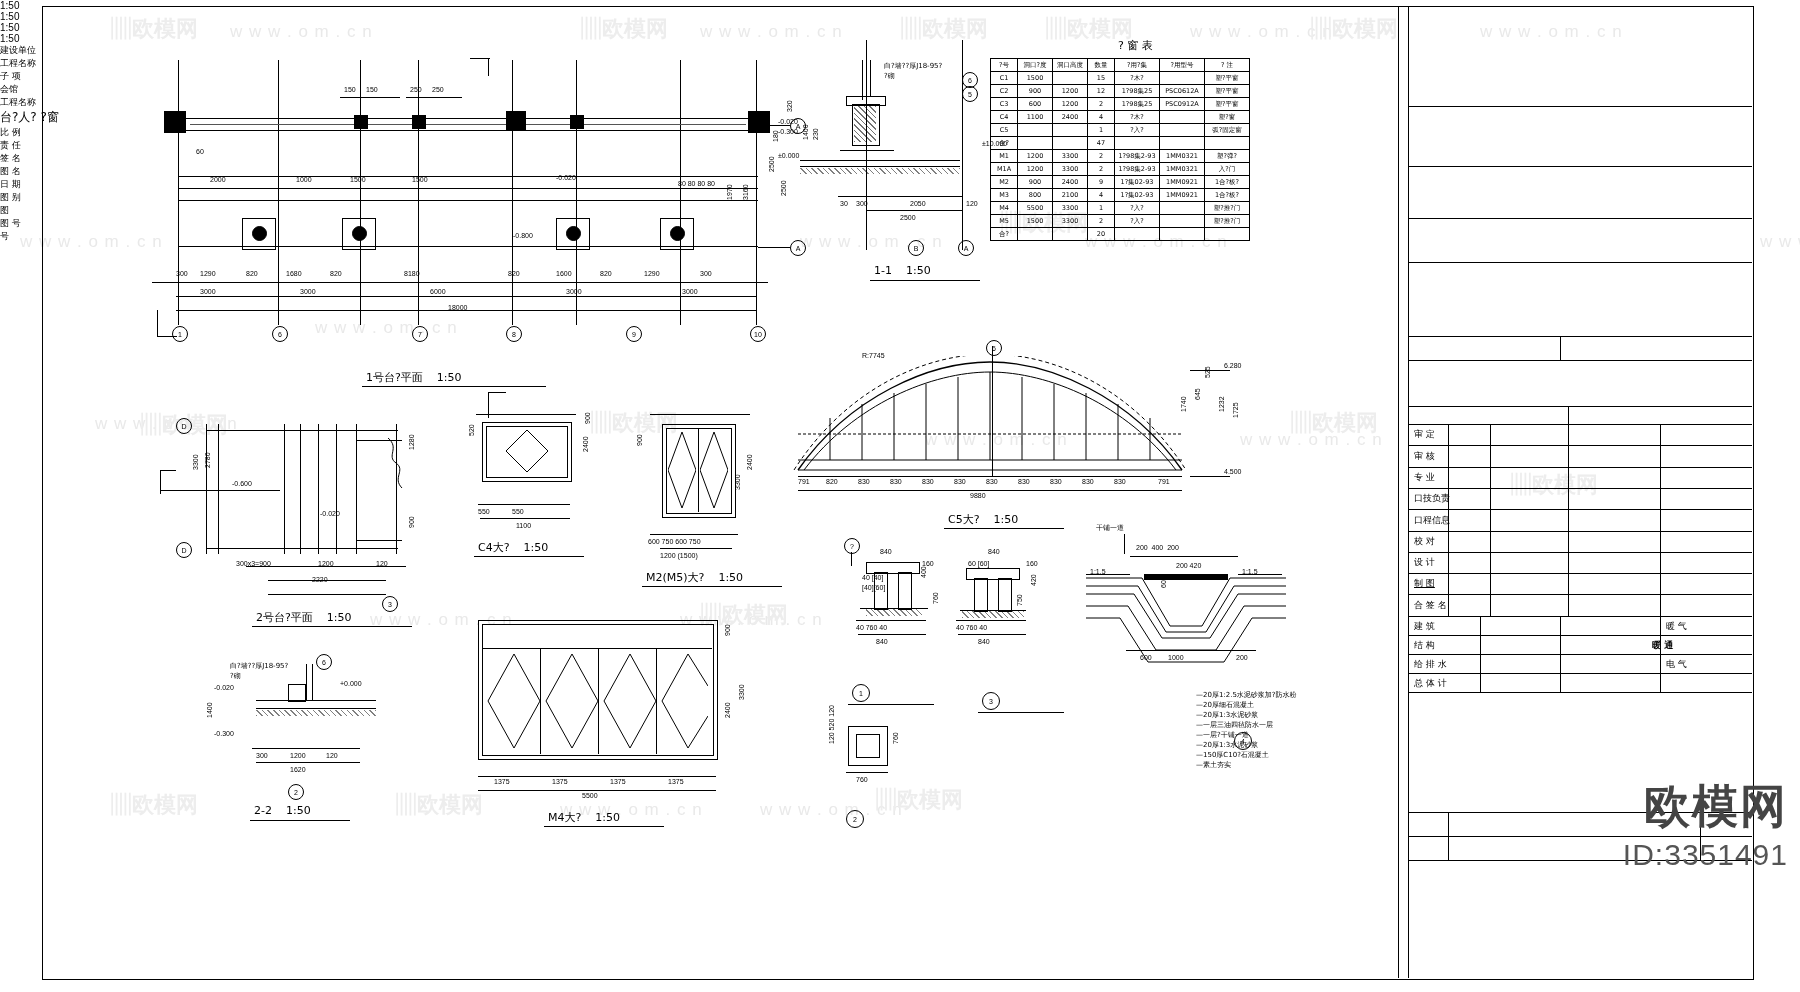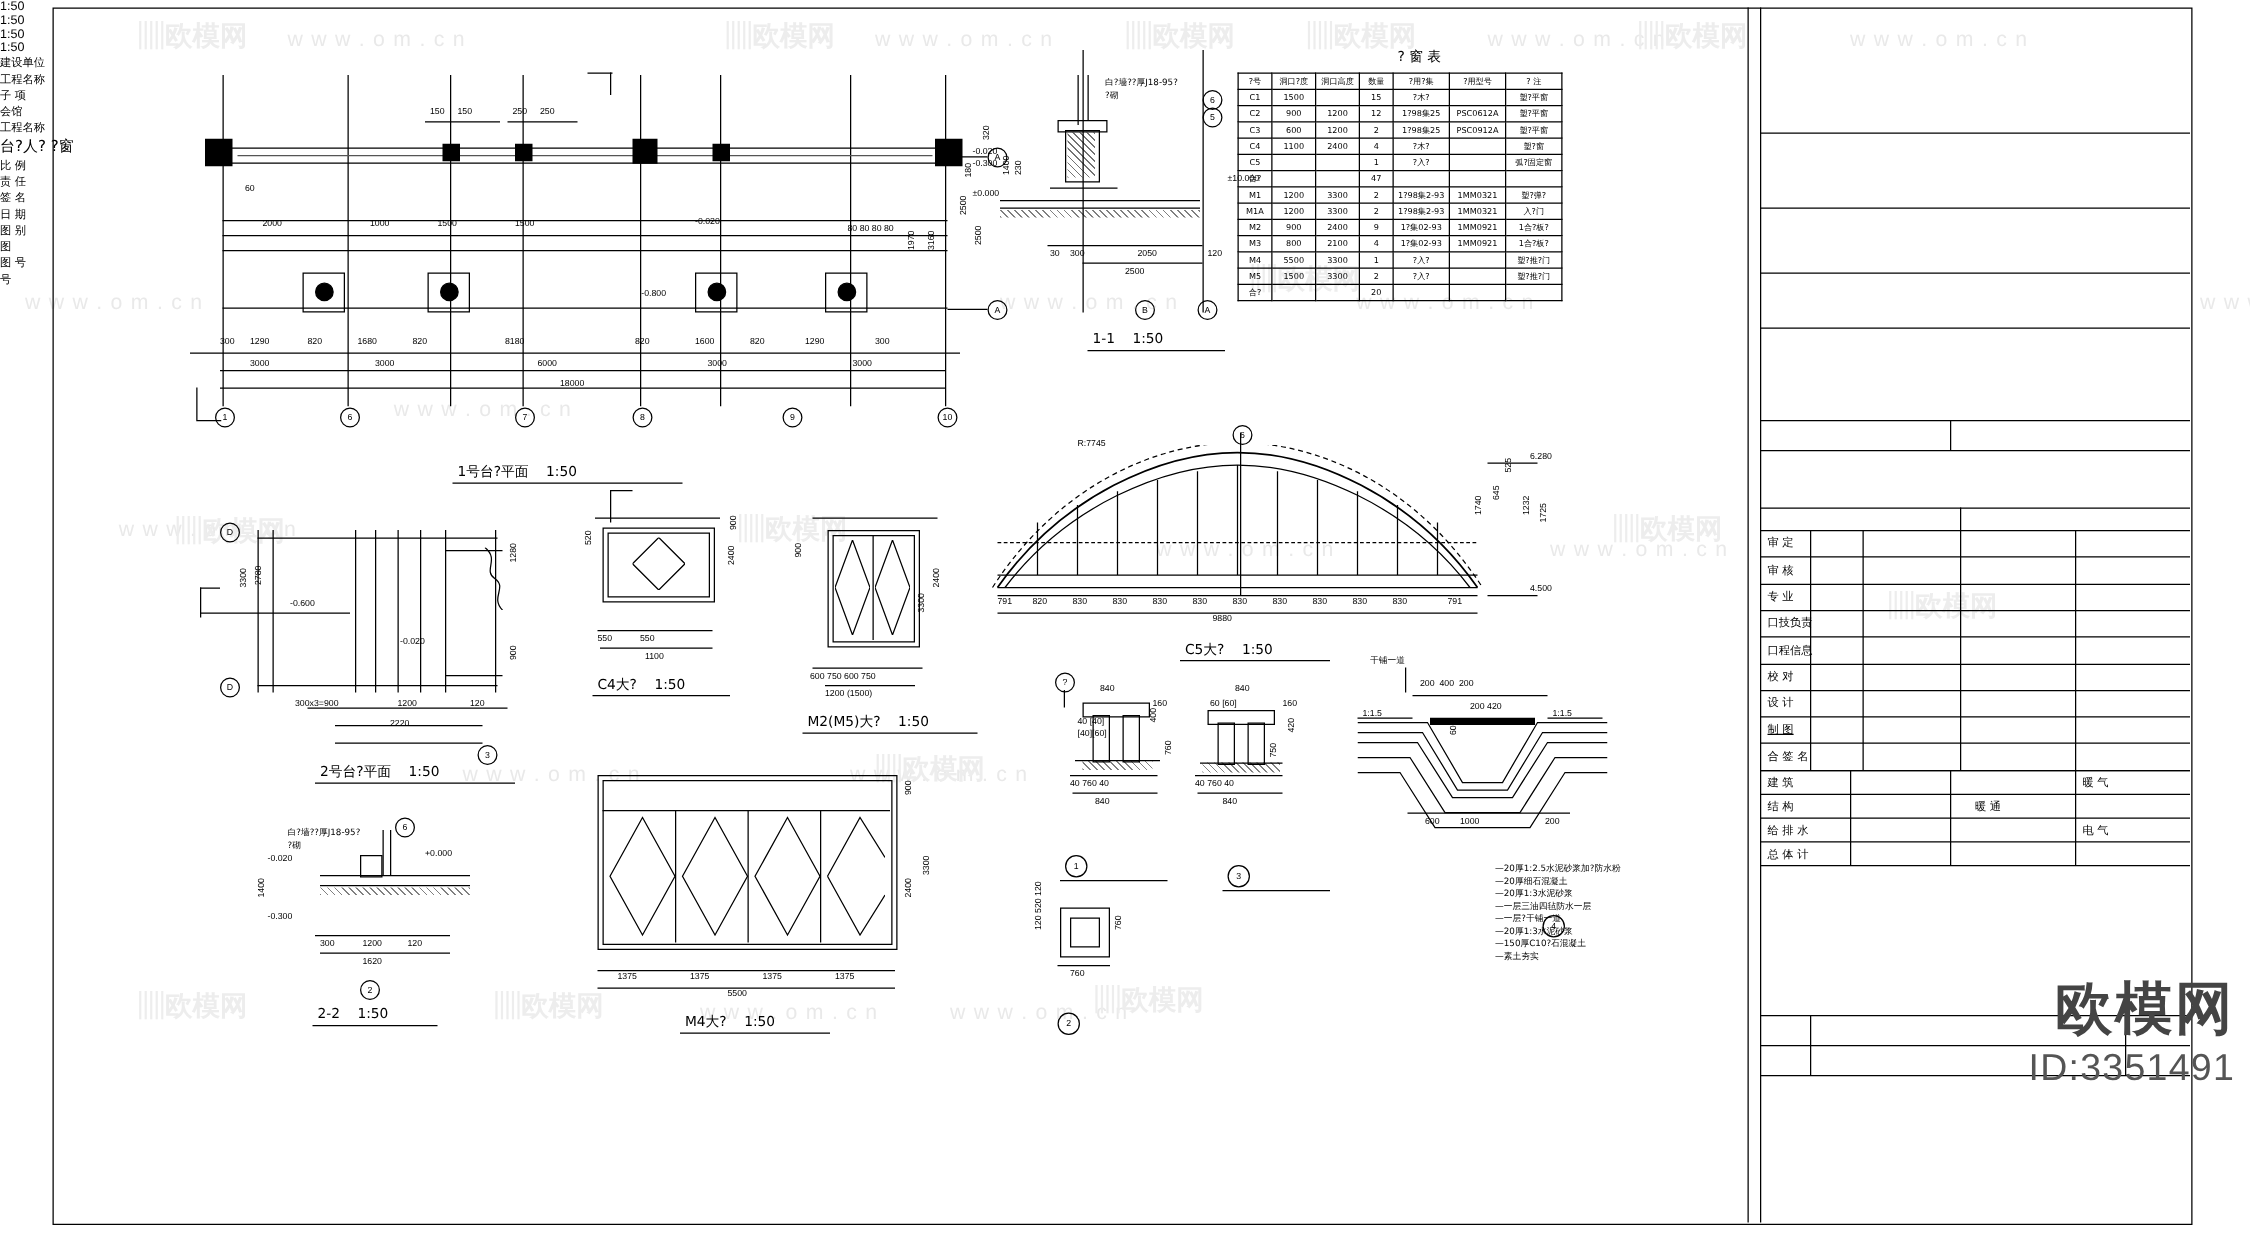--- a/index.html
+++ b/index.html
@@ -645,20 +645,21 @@
     <div class="t9 cjk" style="left:1624px;top:410px;">比 例</div>
     <div class="ln h" style="left:1408px;top:424px;width:344px;"></div>
     <div class="ln v" style="left:1568px;top:406px;height:18px;"></div>
 
     <div class="ln v" style="left:1448px;top:424px;height:192px;"></div>
     <div class="ln v" style="left:1490px;top:424px;height:192px;"></div>
     <div class="ln v" style="left:1568px;top:424px;height:192px;"></div>
     <div class="ln v" style="left:1660px;top:424px;height:192px;"></div>
     <div class="t9 cjk" style="left:1414px;top:428px;">责 任</div>
     <div class="t9 cjk" style="left:1455px;top:428px;">签 名</div>
+    <div class="t9 cjk" style="left:1600px;top:428px;">图 名</div>
     <div class="t9 cjk" style="left:1694px;top:428px;">日 期</div>
     <div id="tb-rows">
         <div class="ln h" style="left: 1408px; top: 445px; width: 344px;"></div>
         <div class="t9 cjk" style="position: absolute; left: 1414px; top: 428px;">审 定</div>
         <div class="ln h" style="left: 1408px; top: 467px; width: 344px;"></div>
         <div class="t9 cjk" style="position: absolute; left: 1414px; top: 450px;">审 核</div>
         <div class="ln h" style="left: 1408px; top: 488px; width: 344px;"></div>
         <div class="t9 cjk" style="position: absolute; left: 1414px; top: 471px;">专 业</div>
         <div class="ln h" style="left: 1408px; top: 509px; width: 344px;"></div>
         <div class="t9 cjk" style="position: absolute; left: 1414px; top: 492px;">口技负责</div>
@@ -677,21 +678,21 @@
     <div class="ln h" style="left:1408px;top:616px;width:344px;"></div>
     <div class="ln v" style="left:1560px;top:616px;height:76px;"></div>
     <div class="ln v" style="left:1660px;top:616px;height:76px;"></div>
     <div class="ln v" style="left:1480px;top:616px;height:76px;"></div>
     <div id="tb-disc">
         <div class="ln h" style="left: 1408px; top: 635px; width: 344px;"></div>
         <div class="t9 cjk" style="position: absolute; left: 1414px; top: 620px;">建 筑</div>
         <div class="t9 cjk" style="position: absolute; left: 1666px; top: 620px;">暖 气</div>
         <div class="ln h" style="left: 1408px; top: 654px; width: 344px;"></div>
         <div class="t9 cjk" style="position: absolute; left: 1414px; top: 639px;">结 构</div>
-        <div class="t9 cjk" style="position: absolute; left: 1580px; top: 639px;">暖 通</div>
+        <div class="t9 cjk" style="position: absolute; left: 1652px; top: 639px; font-weight: bold;">暖 通</div>
         <div class="ln h" style="left: 1408px; top: 673px; width: 344px;"></div>
         <div class="t9 cjk" style="position: absolute; left: 1414px; top: 658px;">给 排 水</div>
         <div class="t9 cjk" style="position: absolute; left: 1666px; top: 658px;">电 气</div>
         <div class="ln h" style="left: 1408px; top: 692px; width: 344px;"></div>
         <div class="t9 cjk" style="position: absolute; left: 1414px; top: 677px;">总 体 计</div>
       </div>
 
     <div class="ln h" style="left:1408px;top:812px;width:344px;"></div>
     <div class="ln h" style="left:1408px;top:836px;width:344px;"></div>
     <div class="ln h" style="left:1408px;top:860px;width:344px;"></div>

